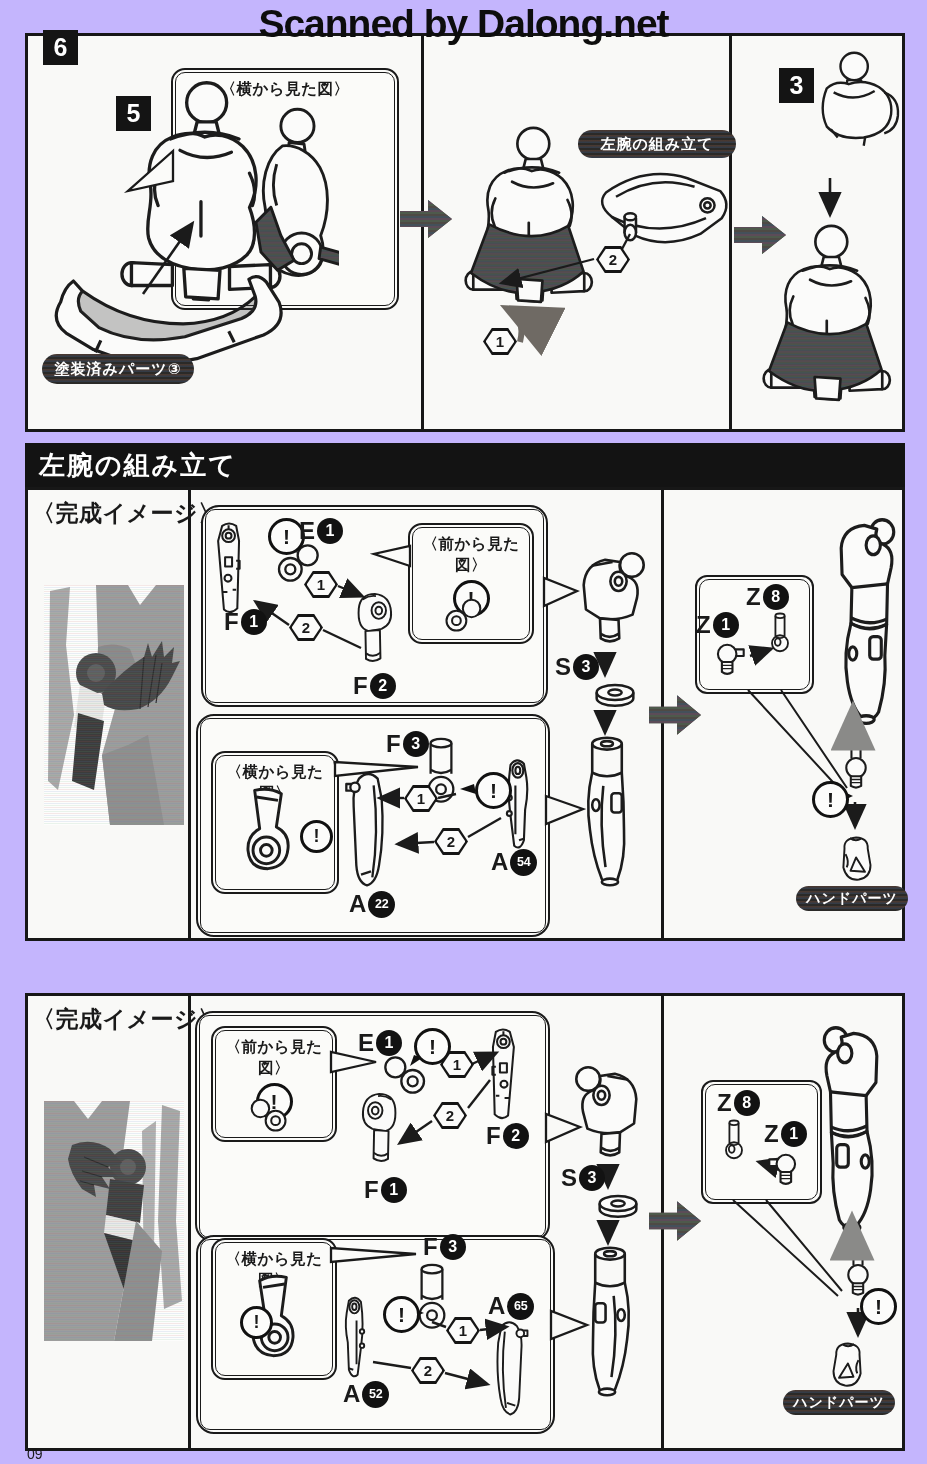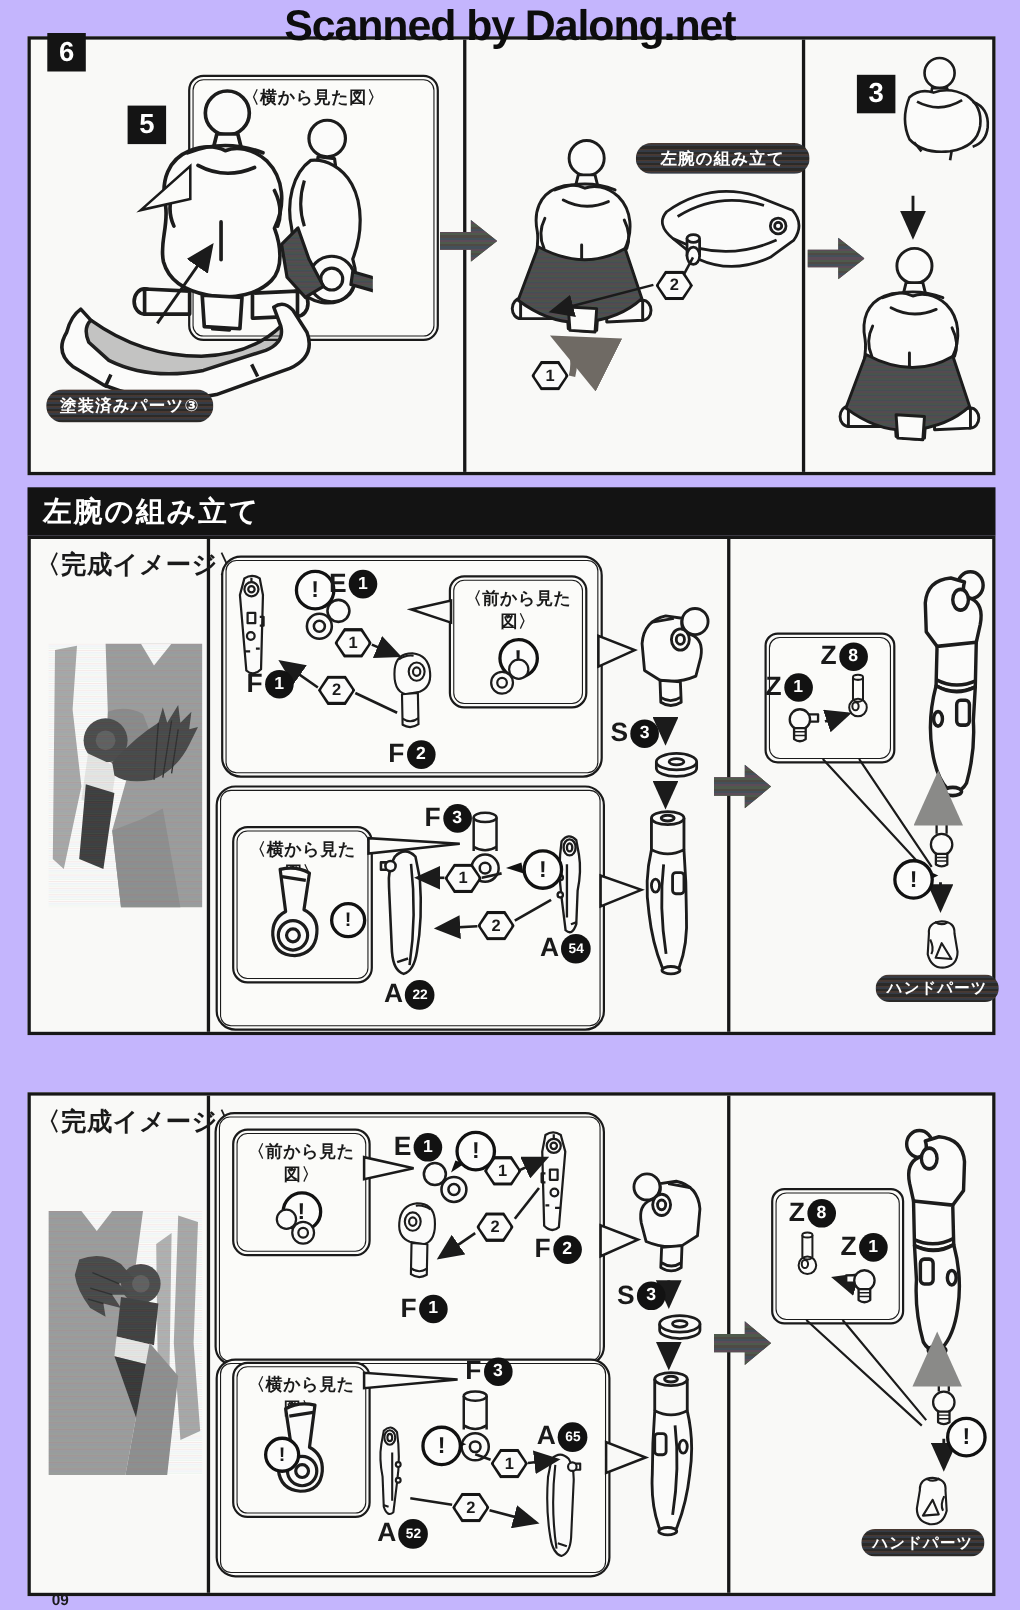--- a/index.html
+++ b/index.html
@@ -37,21 +37,21 @@
            font-size:15px;font-weight:bold;z-index:1;}
   .excl{width:31px;height:31px;border-radius:50%;border:3.2px solid #111;background:#fcfcfb;
         display:flex;align-items:center;justify-content:center;font-size:21px;font-weight:900;z-index:7;}
   .bigarrow{background:#55504b;z-index:4;
         background-image:repeating-linear-gradient(180deg,#4e4a45 0 2px,#44505a 2px 4px,#5c4c58 4px 6px,#4e5a4c 6px 8px);
         clip-path:polygon(0 31%,54% 31%,54% 5%,100% 50%,54% 95%,54% 69%,0 69%);}
   .conn{position:absolute;inset:0;pointer-events:none;z-index:5;}
   .partsvg{position:absolute;z-index:3;}
   .mirror{transform:scaleX(-1);}
   .photo{z-index:2;}
-  .pagenum{font-size:14px;font-weight:bold;z-index:2;margin-left:20px;}
+  .pagenum{font-size:14px;font-weight:normal;z-index:2;}
   .ghost{position:absolute;background:#7d7d96;opacity:.05;filter:blur(4px);border-radius:10px;z-index:0;}
 </style>
 </head>
 <body>
 
 <div class="page">
 
 <svg width="0" height="0" style="position:absolute">
   <defs>
     <pattern id="bandpat" width="8" height="6" patternUnits="userSpaceOnUse">

